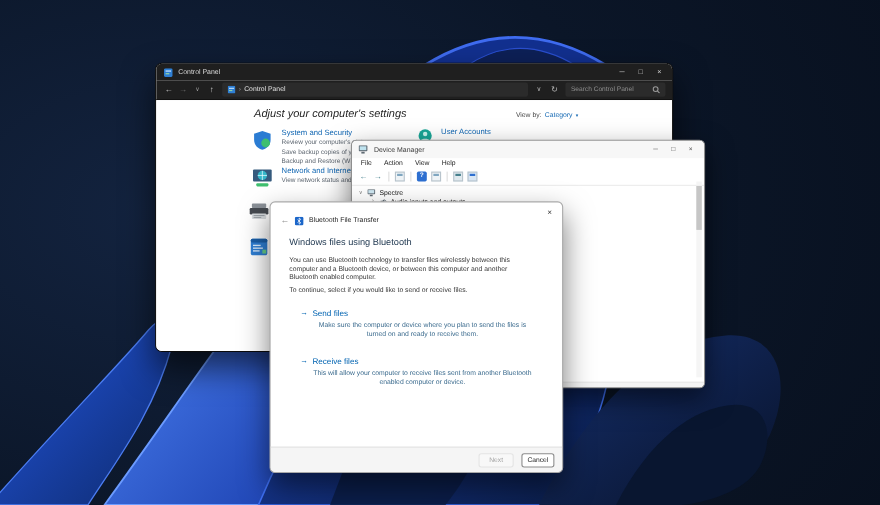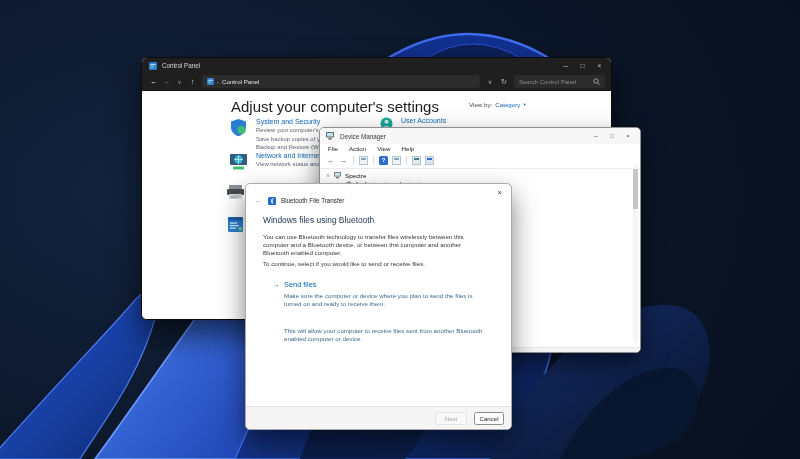--- a/index.html
+++ b/index.html
@@ -23,21 +23,21 @@
   .nav-glyph.dim{color:#6f6f6f;}
   .nav-glyph.tiny{font-size:5.5px;color:#9a9a9a;}
   .crumb-box{width:278px;height:13px;background:#2b2b2b;border-radius:2px;display:flex;align-items:center;gap:3px;padding:0 5px;margin:0 2px;}
   .crumb-sep{color:#9a9a9a;font-size:6px;}
   .crumb-text{color:#e2e2e2;font-size:6.2px;white-space:nowrap;}
   .bar-glyph{width:12px;text-align:center;color:#b3b3b3;font-size:6px;}
   .bar-glyph.refresh{font-size:7.5px;}
   .searchbox{flex:1;height:13px;background:#2b2b2b;border-radius:2px;display:flex;align-items:center;justify-content:space-between;padding:0 5px;margin-left:2px;}
   .search-ph{color:#8f8f8f;font-size:6px;white-space:nowrap;}
   .cp-content{position:relative;height:230px;background:#fff;}
-  .cp-heading{position:absolute;left:89px;top:7px;font-size:15px;font-weight:500;color:#1d1d1d;white-space:nowrap;}
+  .cp-heading{position:absolute;left:89px;top:7px;font-size:10px;font-weight:500;color:#1d1d1d;white-space:nowrap;font-style:italic;}
   .viewby{position:absolute;left:327px;top:10px;font-size:6.2px;color:#4a4a4a;display:flex;gap:3px;align-items:center;}
   .viewby .vlink{color:#1066b2;}
   .cat{position:absolute;display:flex;gap:8px;align-items:flex-start;}
   .cat-title{font-size:7px;color:#1066b2;white-space:nowrap;display:block;}
   .cat-link{font-size:5.9px;color:#5d6670;white-space:nowrap;margin-top:2.4px;display:block;}
   .cat-sys{left:87px;top:27px;}  .cat-user{left:238px;top:26px;}
   .cat-net{left:87px;top:61px;}  .cat-hw{left:84px;top:93px;}  .cat-prog{left:85px;top:125px;}
 
   
   .dm{left:319px;top:127px;width:322px;height:226px;background:#fff;border:1px solid #8f8f8f;
@@ -64,21 +64,21 @@
   
   .bt{left:245px;top:183px;width:267px;height:247px;background:#fff;border:1px solid #a9a9a9;
       border-radius:5px;box-shadow:0 12px 26px rgba(0,0,0,.5);overflow:hidden;}
   .bt-close{position:absolute;top:4px;right:9px;font-size:7.5px;color:#333;}
   .bt-header{position:absolute;left:9px;top:12px;display:flex;align-items:center;gap:5px;}
   .bt-back{color:#8f8f8f;font-size:8px;}
   .bt-title{font-size:6.3px;color:#1f1f1f;white-space:nowrap;}
   .bt-heading{position:absolute;left:17px;top:31px;font-size:8.4px;color:#223a52;white-space:nowrap;}
   .bt-intro{position:absolute;left:17px;top:49px;width:222px;font-size:6.2px;line-height:1.32;color:#363636;}
   .bt-prompt{position:absolute;left:17px;top:76px;font-size:6.2px;color:#363636;white-space:nowrap;}
-  .bt-option{position:absolute;left:27px;}
+  .bt-option{position:absolute;left:27px;text-align:center;}
   .opt-send{top:96px;} .opt-recv{top:140px;}
   .opt-label{display:flex;gap:4px;align-items:center;font-size:7.4px;color:#0063b1;}
   .opt-label .opt-arrow{font-size:7px;}
   .opt-desc{margin-top:2.5px;margin-left:11px;width:200px;font-size:6.2px;line-height:1.3;color:#3a6a8d;}
   .bt-footer{position:absolute;left:0;right:0;bottom:0;height:23px;background:#f5f5f5;border-top:1px solid #e3e3e3;
              display:flex;align-items:center;justify-content:flex-end;gap:7px;padding-right:7px;}
   .btn{height:13px;font-size:6.1px;border-radius:2.5px;display:flex;align-items:center;justify-content:center;
        font-family:inherit;padding:0;}
   .btn-next{width:32px;background:#f8f8f8;border:1px solid #e4e4e4;color:#a3a3a3;}
   .btn-cancel{width:30px;background:#fff;border:1px solid #8d8d8d;color:#1b1b1b;}
@@ -321,20 +321,24 @@
 
     <div class="bt-option opt-send">
       <div class="opt-label">
         <span class="opt-arrow">→</span>
         <span>Send files</span>
       </div>
       <div class="opt-desc">Make sure the computer or device where you plan to send the files is turned on and ready to receive them.</div>
     </div>
 
     <div class="bt-option opt-recv">
+      <div class="opt-label">
+        <span class="opt-arrow">→</span>
+        <span>Receive files</span>
+      </div>
       <div class="opt-desc">This will allow your computer to receive files sent from another Bluetooth enabled computer or device.</div>
     </div>
 
     <div class="bt-footer">
       <button class="btn btn-next" disabled="">Next</button>
       <button class="btn btn-cancel">Cancel</button>
     </div>
   </div>
 
 </div>

